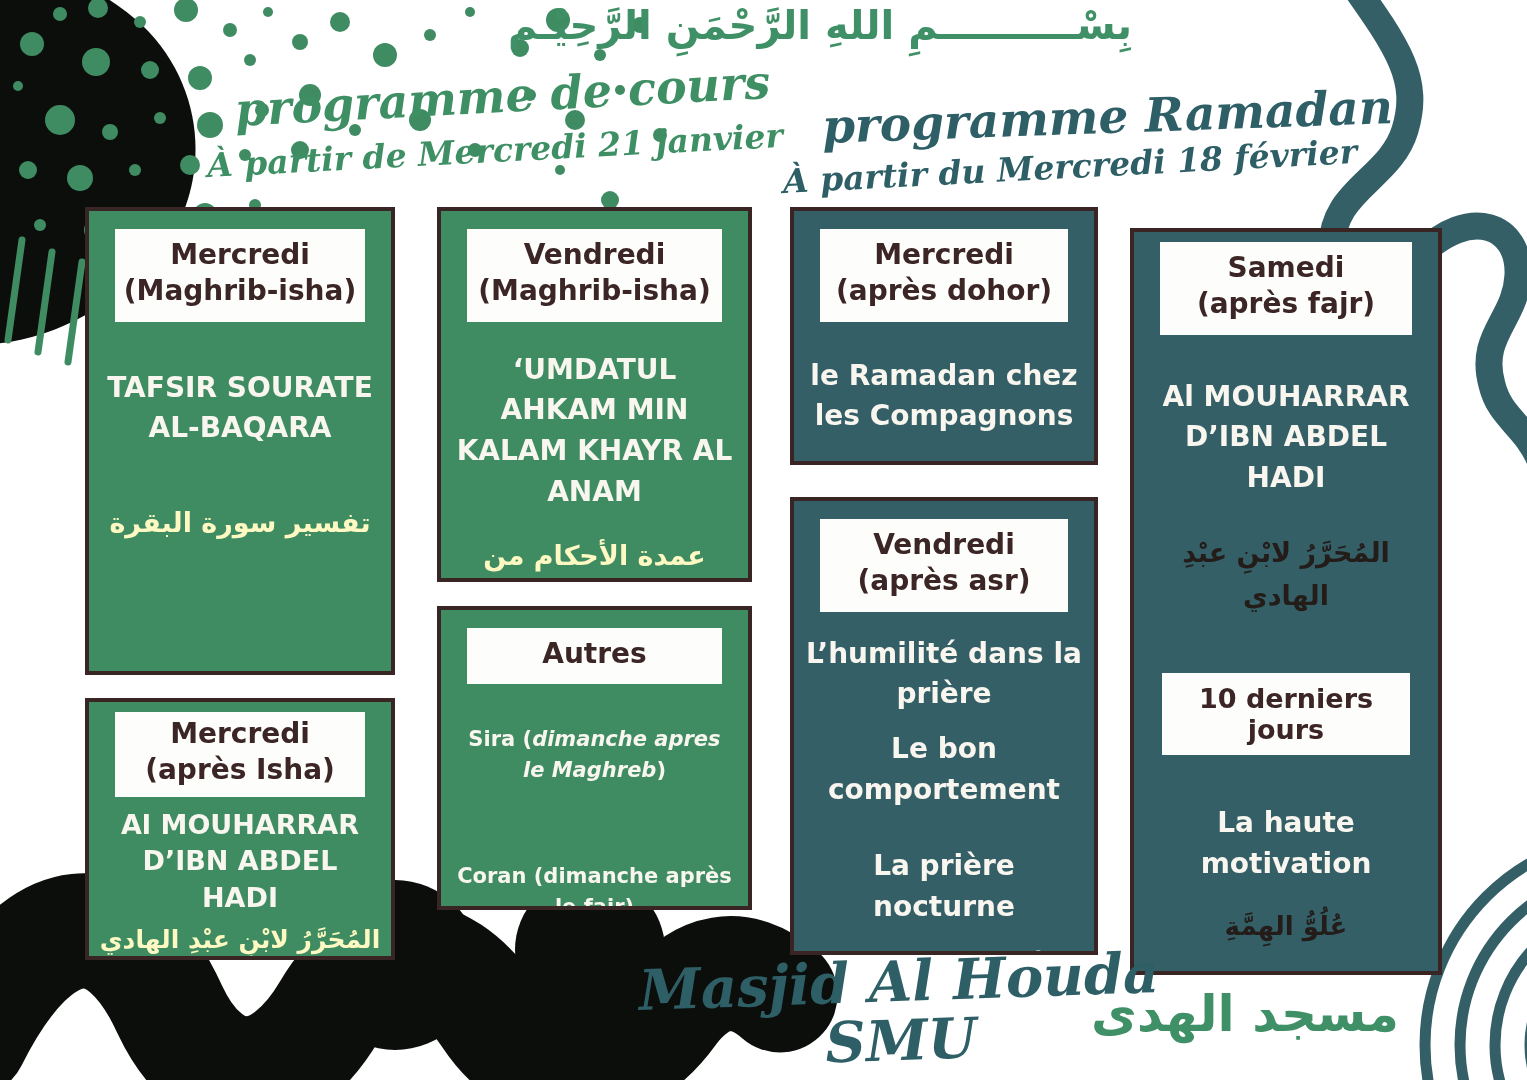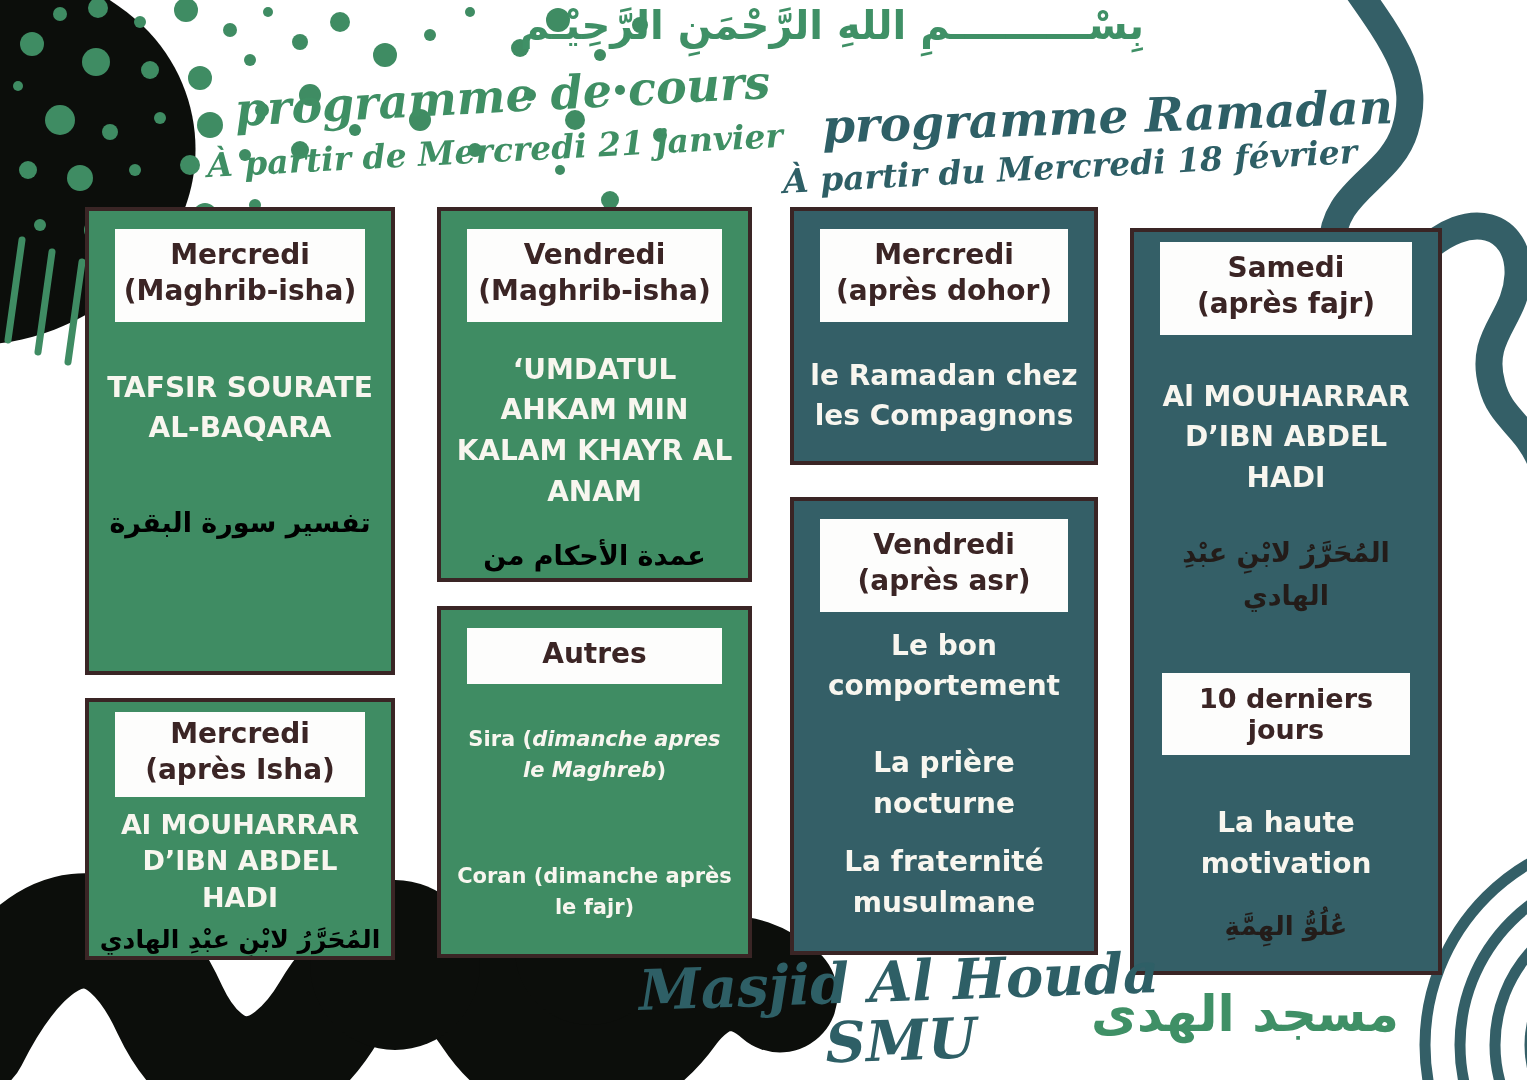--- a/index.html
+++ b/index.html
@@ -12,21 +12,20 @@
   .script{
     font-family:"DejaVu Serif",serif;font-style:italic;font-weight:bold;
     position:absolute;text-align:center;line-height:1.05;z-index:2;
   }
   .green-txt{color:#3f8f64;}
   .teal-txt{color:#2e5f66;}
   #bismillah{
     position:absolute;left:505px;top:2px;width:630px;text-align:center;
     font-size:40px;font-weight:bold;color:#3f9066;direction:rtl;white-space:nowrap;z-index:2;
     font-family:"DejaVu Sans",sans-serif;
-    margin-left:12px;
   }
   #title-cours{left:230px;top:72px;width:545px;font-size:46px;transform:rotate(-3deg);}
   #subtitle-cours{left:200px;top:134px;width:590px;font-size:33px;transform:rotate(-3deg);}
   #title-ramadan{left:815px;top:92px;width:585px;font-size:47px;transform:rotate(-2deg);}
   #subtitle-ramadan{left:780px;top:150px;width:580px;font-size:33px;transform:rotate(-3deg);}
   
   .card{
     position:absolute;z-index:1;border:4px solid #3a2525;box-sizing:border-box;
     display:flex;flex-direction:column;align-items:center;overflow:hidden;
   }
@@ -36,35 +35,35 @@
     background:#fdfdfc;color:#3b2525;width:calc(100% - 52px);box-sizing:border-box;
     margin-top:18px;padding:8px 4px 12px;text-align:center;
     font-size:28px;font-weight:bold;line-height:1.3;
   }
   .card-header span{display:block;}
   .big-line{
     color:#f8f6ef;font-weight:bold;font-size:28px;line-height:1.45;
     text-align:center;padding:0 12px;
   }
   .arabic{
-    color:#000000;font-weight:bold;font-size:27px;line-height:1.6;
+    color:#fef9c3;font-weight:bold;font-size:27px;line-height:1.6;
     text-align:center;direction:rtl;padding:0 10px;
   }
   .arabic.on-teal{color:#231c19;}
   .small-line{
     color:#f8f6ef;font-weight:bold;font-size:21px;line-height:1.45;
     text-align:center;padding:0 14px;
   }
   .badge{
     background:#fdfdfc;color:#3b2525;font-size:27px;font-weight:bold;
     text-align:center;width:calc(100% - 56px);box-sizing:border-box;padding:10px 6px;
   }
   #card-cours1{left:85px;top:207px;width:310px;height:468px;}
   #card-cours2{left:437px;top:207px;width:315px;height:375px;}
-  #card-autres{left:437px;top:606px;width:315px;height:352px;}
+  #card-autres{left:437px;top:606px;width:315px;height:304px;}
   #card-cours3{left:85px;top:698px;width:310px;height:262px;}
   #card-ramadan1{left:790px;top:207px;width:308px;height:258px;}
   #card-ramadan2{left:790px;top:497px;width:308px;height:458px;}
   #card-ramadan3{left:1130px;top:207px;width:312px;height:747px;margin-top:21px;}
   #card-cours3 .card-header{margin-top:10px;padding:4px 4px 8px;}
   
   #footer-name{left:615px;top:952px;width:570px;font-size:56px;transform:rotate(-2deg);z-index:2;}
   #footer-arabic{
     position:absolute;left:1075px;top:985px;width:340px;z-index:2;
     font-size:50px;font-weight:bold;color:#3f9066;direction:rtl;text-align:center;
@@ -208,20 +207,21 @@
       <span>(après dohor)</span>
     </div>
     <div class="big-line" style="margin-top:34px;">le Ramadan chez les Compagnons</div>
   </div>
 
   <div id="card-ramadan2" class="card teal">
     <div class="card-header">
       <span>Vendredi</span>
       <span>(après asr)</span>
     </div>
+    <div class="big-line" style="margin-top:22px;">L’humilité dans la prière</div>
     <div class="big-line" style="margin-top:14px;">Le bon comportement</div>
     <div class="big-line" style="margin-top:36px;">La prière nocturne</div>
     <div class="big-line" style="margin-top:18px;">La fraternité musulmane</div>
   </div>
 
   <div id="card-ramadan3" class="card teal">
     <div class="card-header" style="margin-top:10px;">
       <span>Samedi</span>
       <span>(après fajr)</span>
     </div>

